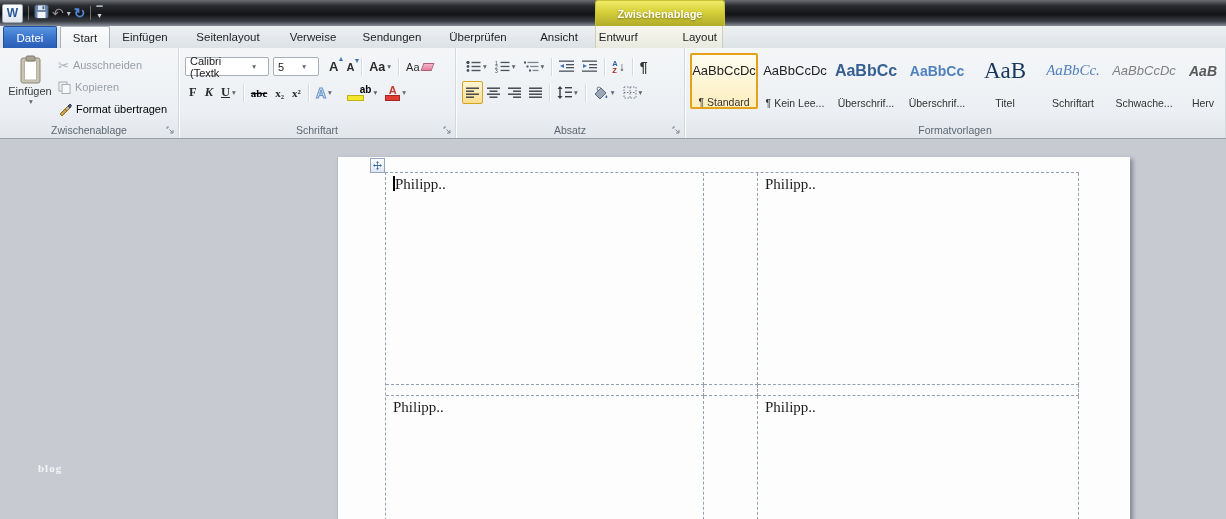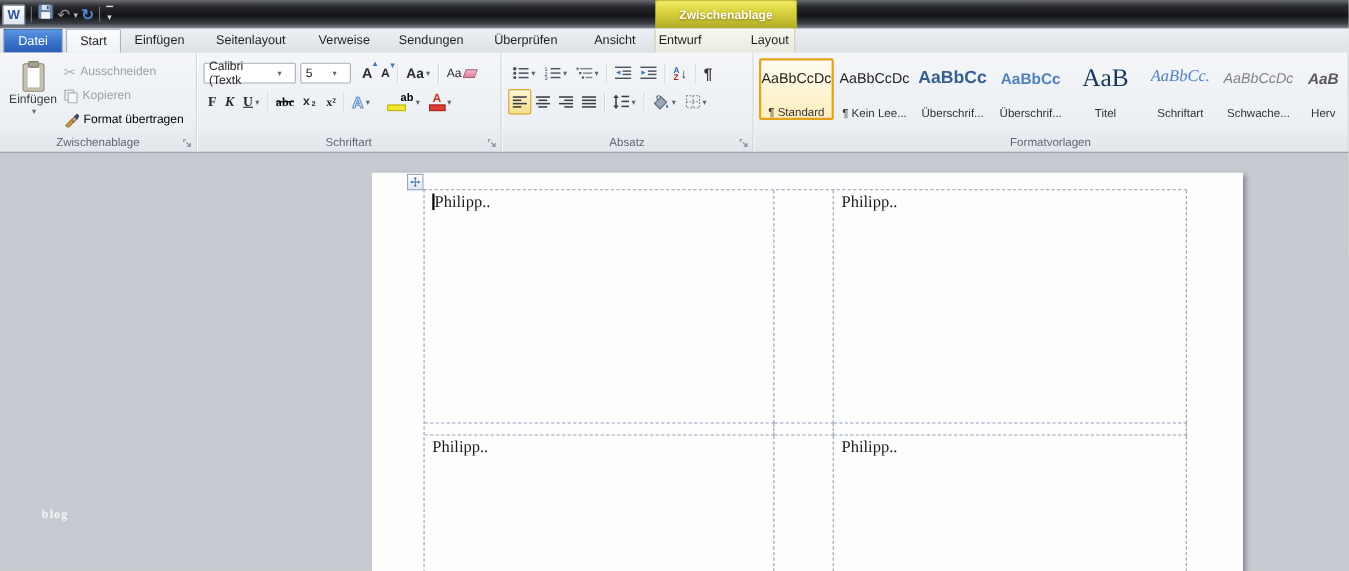--- a/index.html
+++ b/index.html
@@ -227,21 +227,21 @@
           </div>
         <div class="btn">
             <span class="glyph und-g">U</span>
             <span class="dd">▾</span>
           </div>
         <span class="sep-v"></span>
         <div class="btn">
             <span class="strike-g">abc</span>
           </div>
         <div class="btn">
-            <span class="glyph bold-g" style="font-size:11px;font-family:Liberation Mono, monospace;">x₂</span>
+            <span class="glyph bold-g" style="font-size:11px;">x₂</span>
           </div>
         <div class="btn">
             <span class="glyph bold-g" style="font-size:11px;">x²</span>
           </div>
         <span class="sep-v"></span>
         <div class="btn">
             <span class="fx-a">A</span>
             <span class="dd">▾</span>
           </div>
         <div class="btn">

